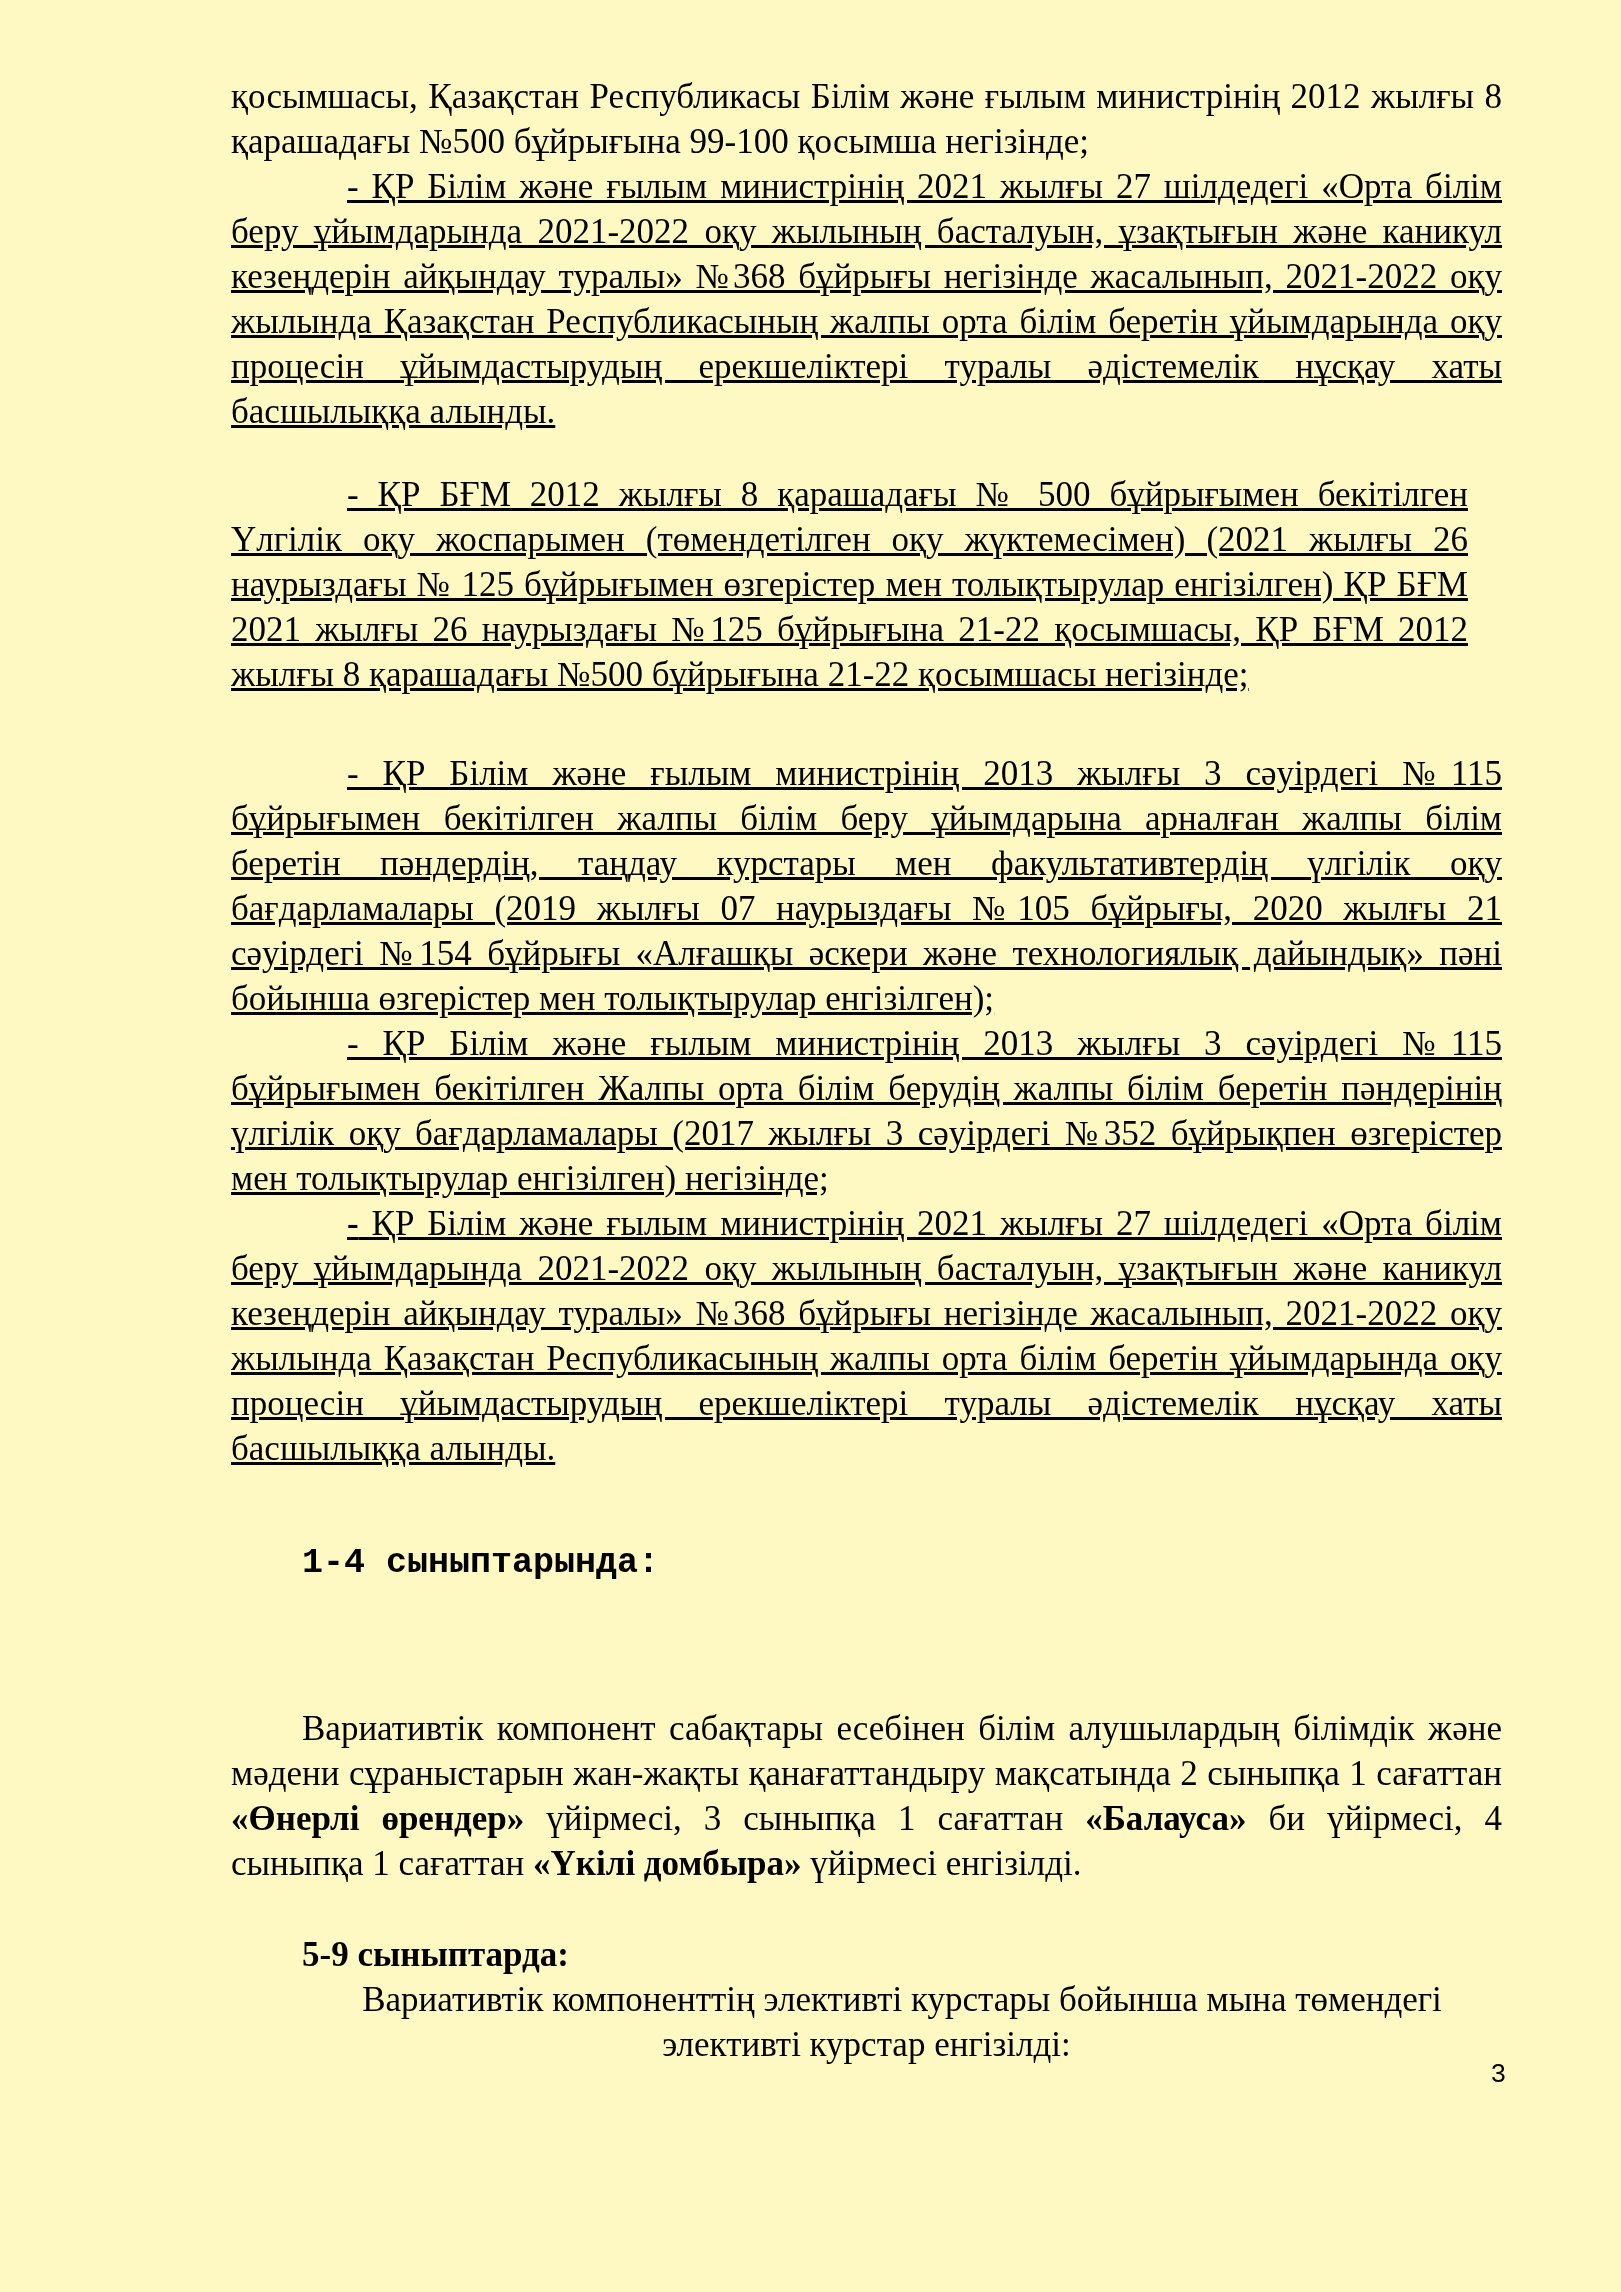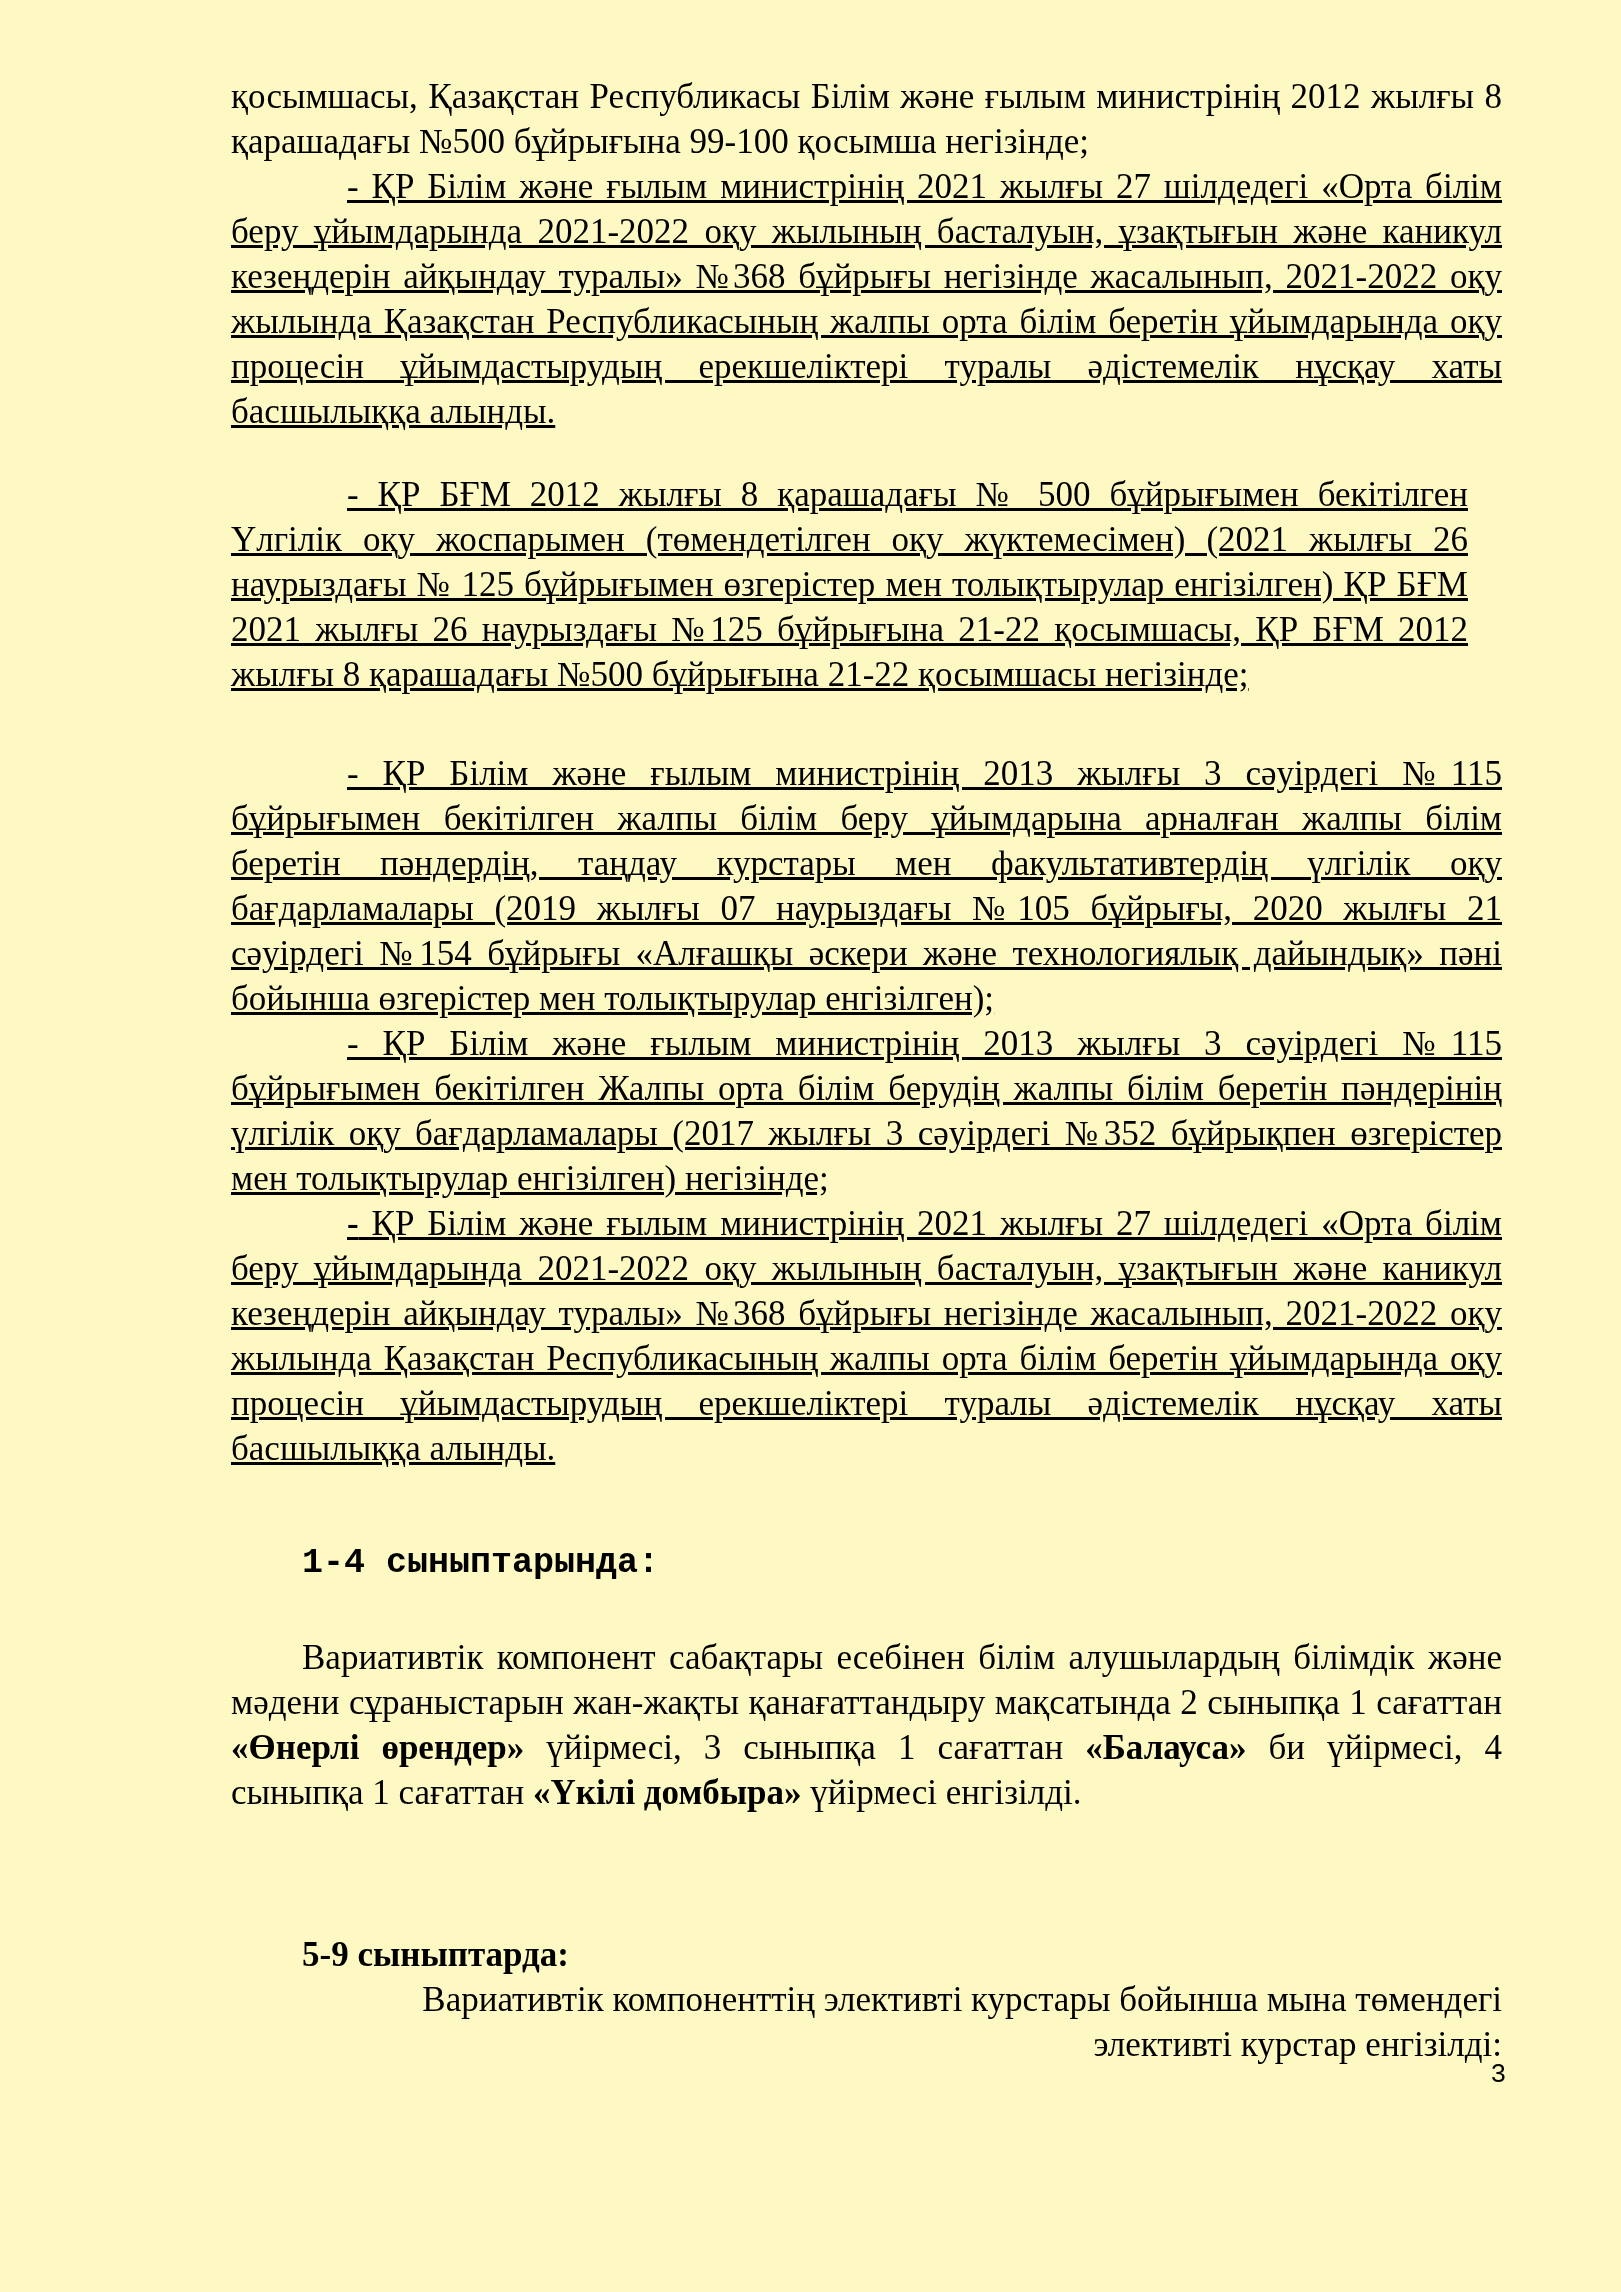--- a/index.html
+++ b/index.html
@@ -65,24 +65,24 @@
 
   <div class="block" style="top:751px; width:1271px;">
     <p class="indent">- ҚР Білім және ғылым министрінің 2013 жылғы 3 сәуірдегі №115 бұйрығымен бекітілген жалпы білім  беру ұйымдарына арналған жалпы білім беретін пәндердің, таңдау курстары мен факультативтердің үлгілік оқу бағдарламалары (2019 жылғы 07 наурыздағы №105 бұйрығы, 2020 жылғы 21 сәуірдегі №154 бұйрығы «Алғашқы әскери және технологиялық дайындық» пәні бойынша өзгерістер мен толықтырулар енгізілген);</p>
     <p class="indent">- ҚР Білім және ғылым министрінің 2013 жылғы 3 сәуірдегі №115 бұйрығымен бекітілген Жалпы орта білім берудің жалпы білім беретін пәндерінің үлгілік оқу бағдарламалары (2017 жылғы 3 сәуірдегі №352 бұйрықпен өзгерістер мен толықтырулар енгізілген) негізінде;</p>
     <p class="indent"><b>-</b><span> ҚР Білім және ғылым министрінің 2021 жылғы 27 шілдедегі «Орта білім беру ұйымдарында 2021-2022 оқу жылының басталуын, ұзақтығын және каникул кезеңдерін айқындау туралы» №368 бұйрығы негізінде жасалынып, 2021-2022 оқу жылында Қазақстан Республикасының жалпы орта білім беретін ұйымдарында оқу процесін ұйымдастырудың ерекшеліктері туралы әдістемелік нұсқау хаты басшылыққа алынды.</span></p>
   </div>
 
   <div class="block" style="top:1541px; width:1271px;font-family:Liberation Mono, monospace;">
     <p class="heading indent-s">1-4 сыныптарында:</p>
   </div>
-  <div class="block" style="top:1635px; width:1271px;">
+  <div class="block" style="top:1706px; width:1271px;">
     <p class="indent-s"><span>Вариативтік компонент сабақтары есебінен білім алушылардың білімдік және мәдени сұраныстарын жан-жақты қанағаттандыру мақсатында 2 сыныпқа  1 сағаттан </span><b>«Өнерлі өрендер»</b><span> үйірмесі, 3 сыныпқа 1 сағаттан </span><b>«Балауса»</b><span> би үйірмесі, 4 сыныпқа 1 сағаттан </span><b>«Үкілі домбыра»</b><span> үйірмесі енгізілді.</span></p>
   </div>
 
   <div class="block" style="top:1932px; width:1271px;">
     <p class="heading indent-s">5-9 сыныптарда:</p>
-    <p class="indent-s" style="text-align:right;">Вариативтік компоненттің элективті курстары бойынша мына төмендегі элективті курстар енгізілді:</p>
+    <p class="indent-s" style="text-align:center;">Вариативтік компоненттің элективті курстары бойынша мына төмендегі элективті курстар енгізілді:</p>
   </div>
 
   <div class="page-number">3</div>
 </div>
 
 
 </body></html>

